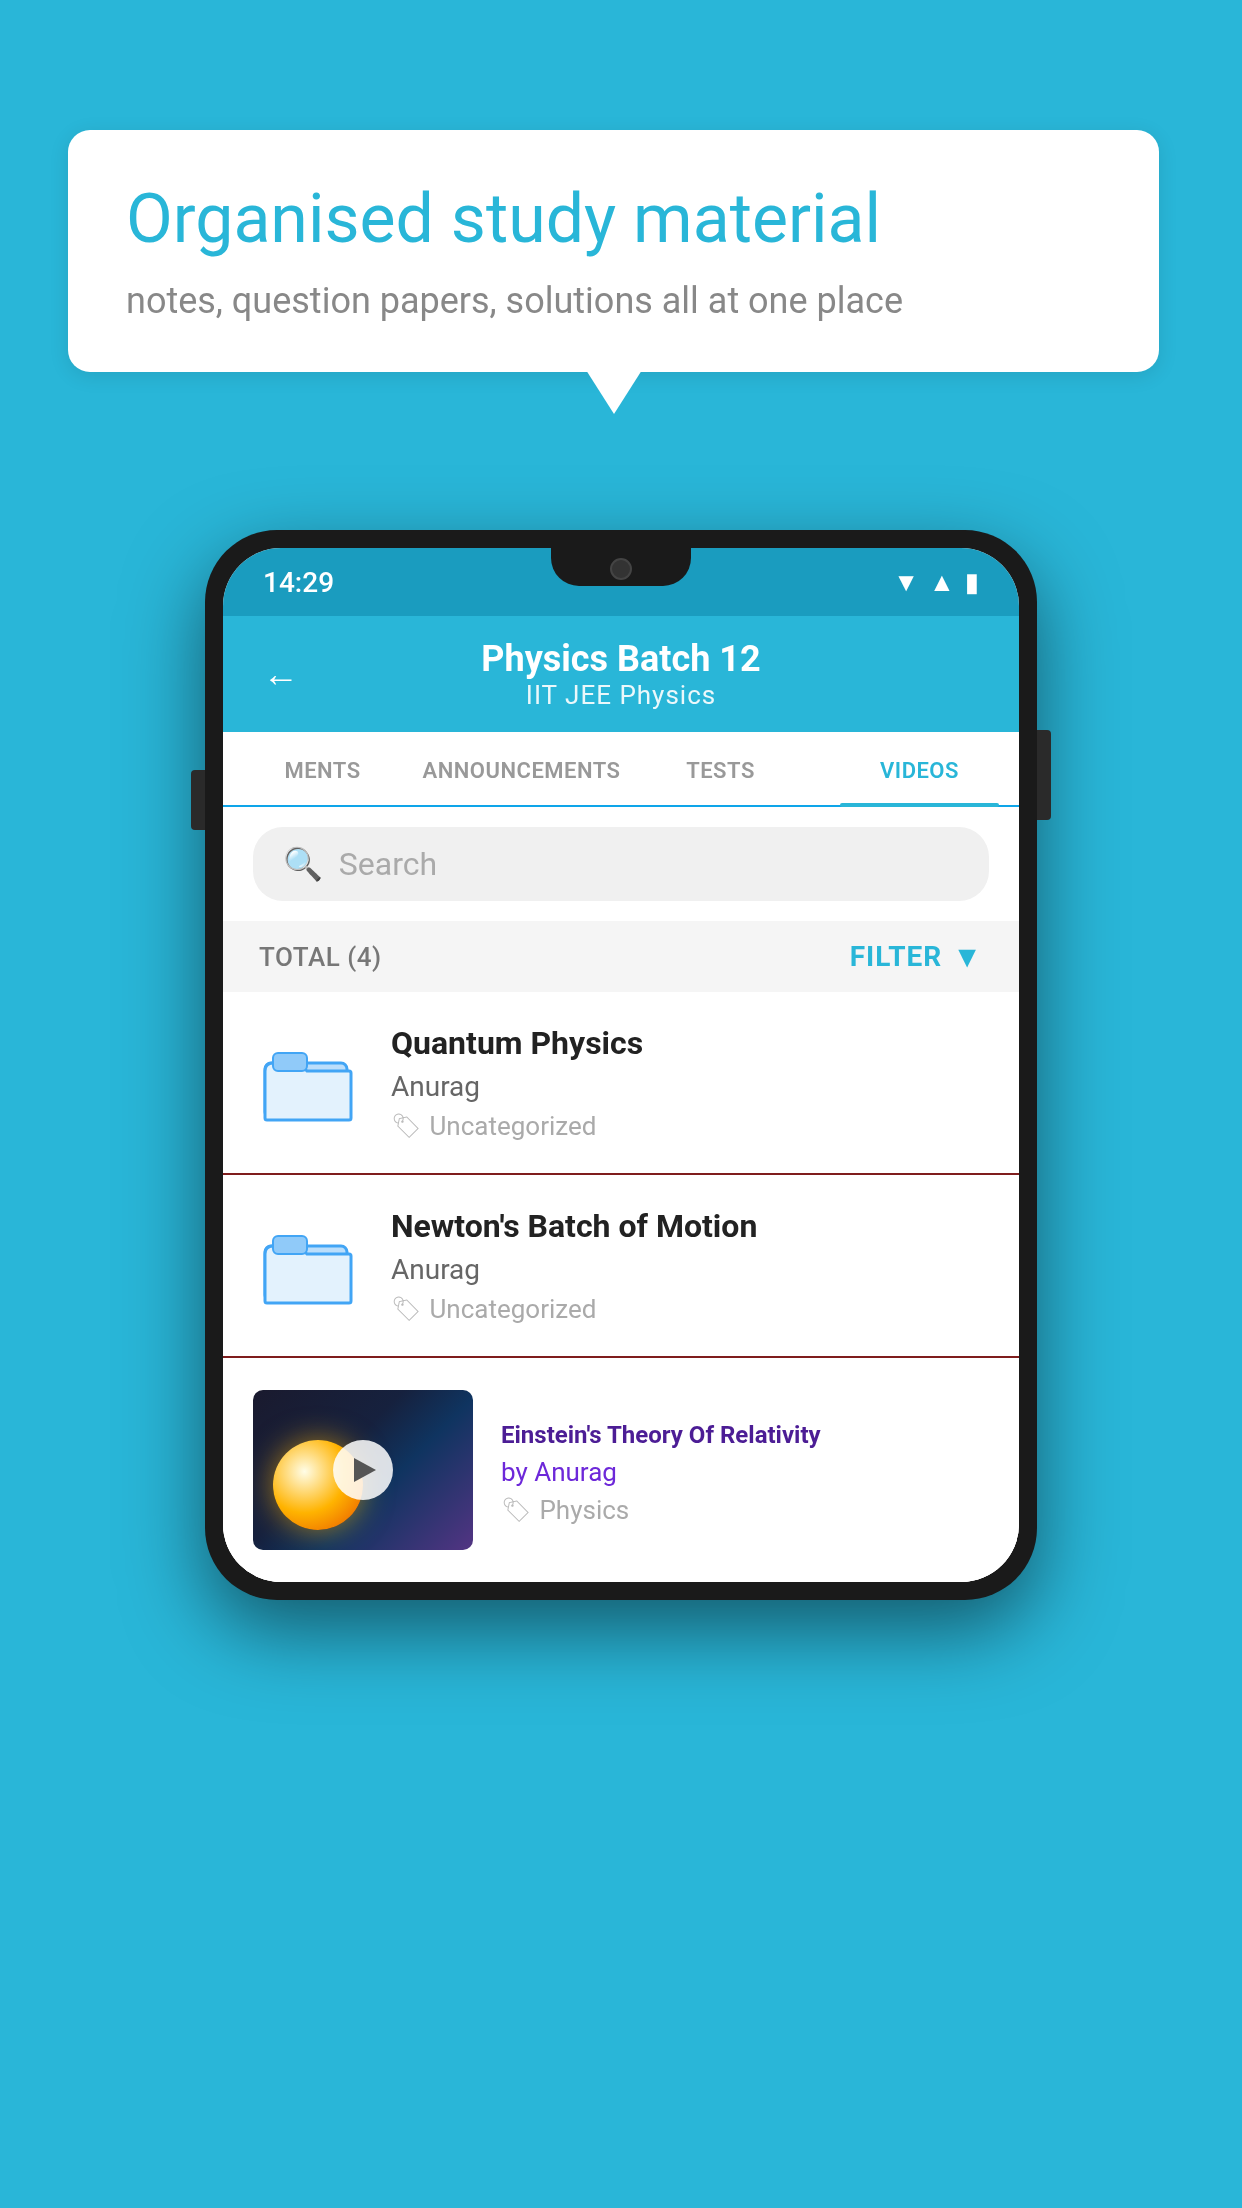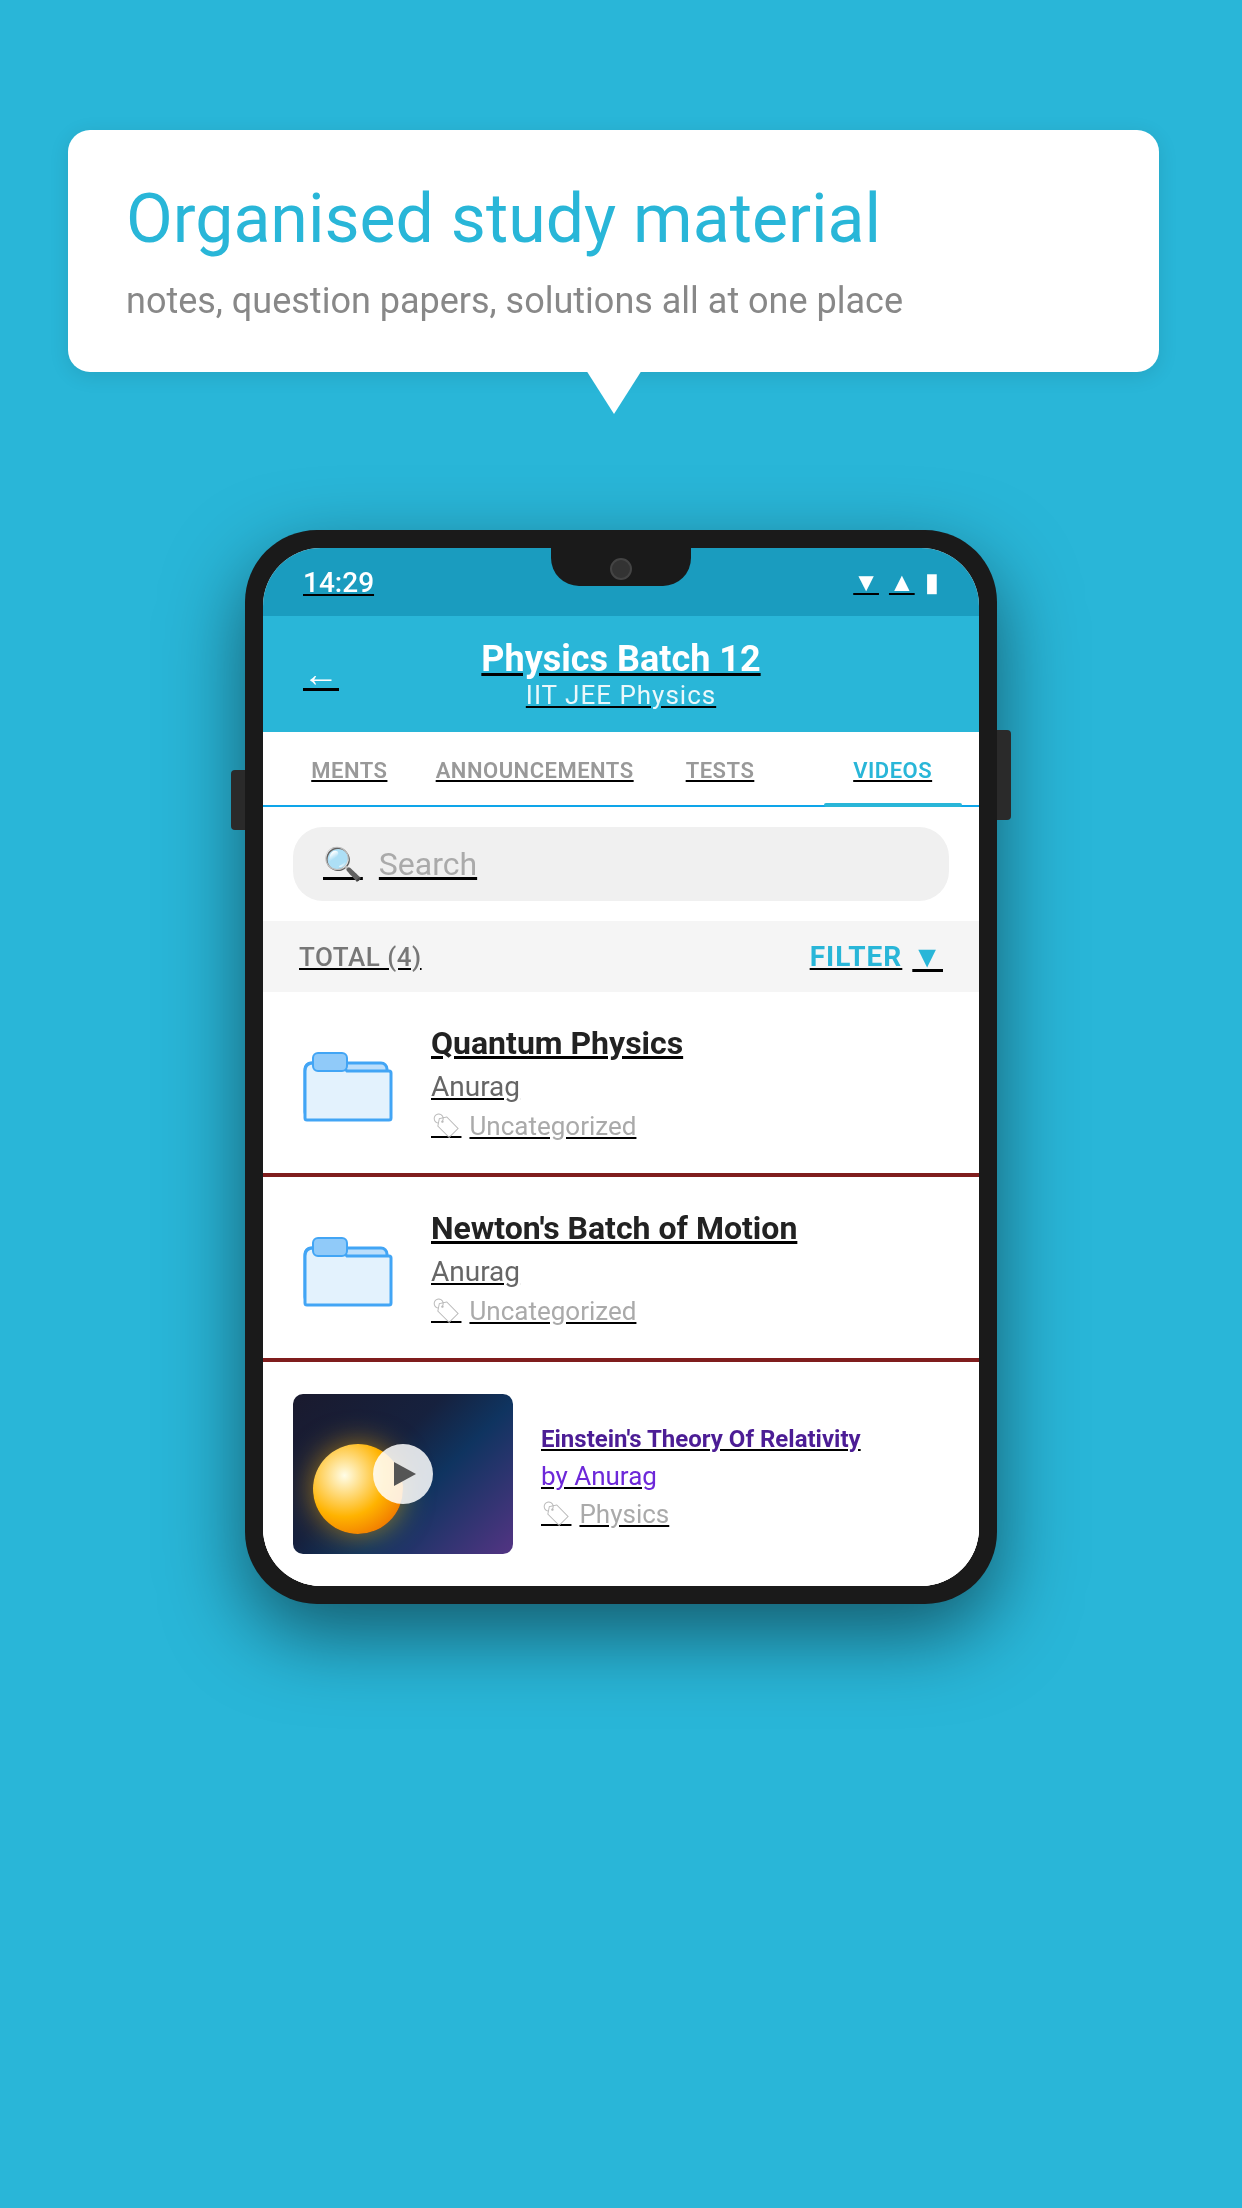--- a/index.html
+++ b/index.html
@@ -50,22 +50,21 @@
       font-size: 36px;
       font-weight: 400;
     }
 
     
     .phone-wrapper {
       position: absolute;
       top: 530px;
       left: 50%;
       transform: translateX(-50%);
-      width: 752px;
-      text-decoration: underline;
+      width: 832px;
     }
     .phone-outer {
       background: #1a1a1a;
       border-radius: 72px;
       padding: 18px;
       box-shadow: 0 30px 80px rgba(0,0,0,0.5);
       position: relative;
     }
     
     .phone-outer::before {
@@ -264,21 +263,21 @@
     }
 
     
     .video-list {
       background: white;
     }
     .video-item {
       display: flex;
       align-items: center;
       padding: 32px 30px;
-      border-bottom: 4px solid #7f1d1d;
+      border-bottom: 2px solid #7f1d1d;
       gap: 28px;
       cursor: pointer;
     }
     .video-thumb {
       width: 110px;
       height: 90px;
       flex-shrink: 0;
       display: flex;
       align-items: center;
       justify-content: center;

